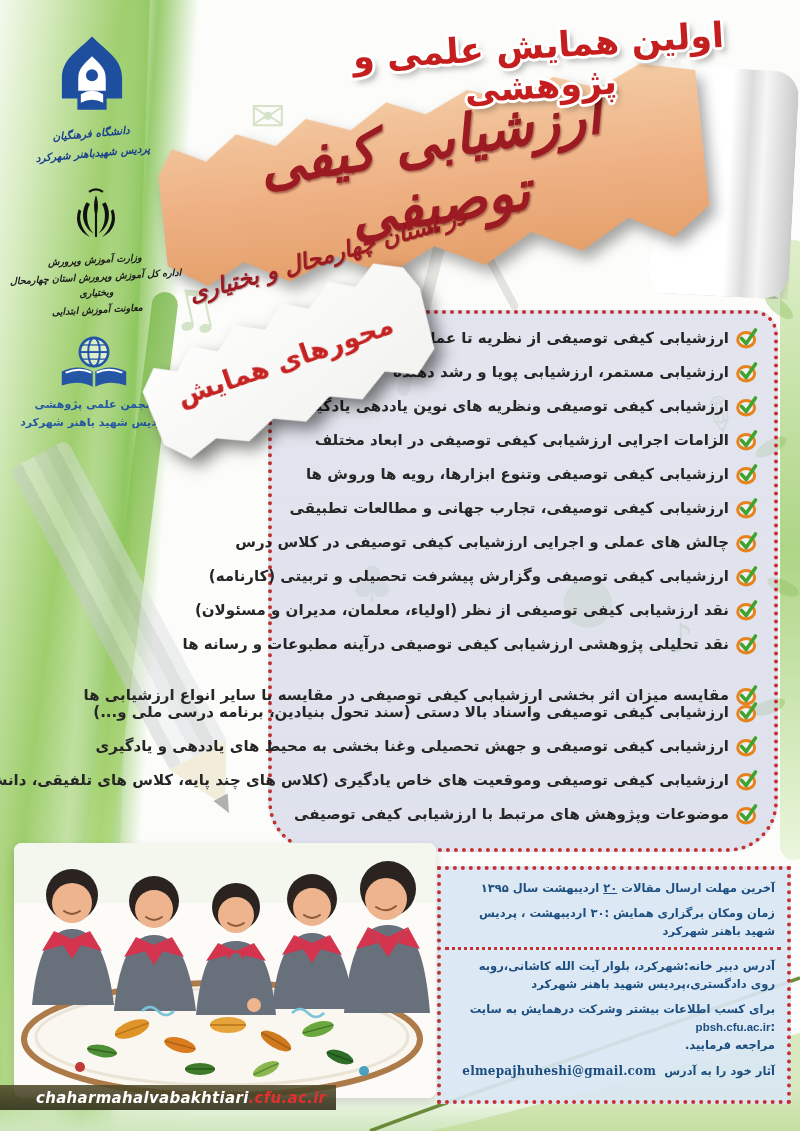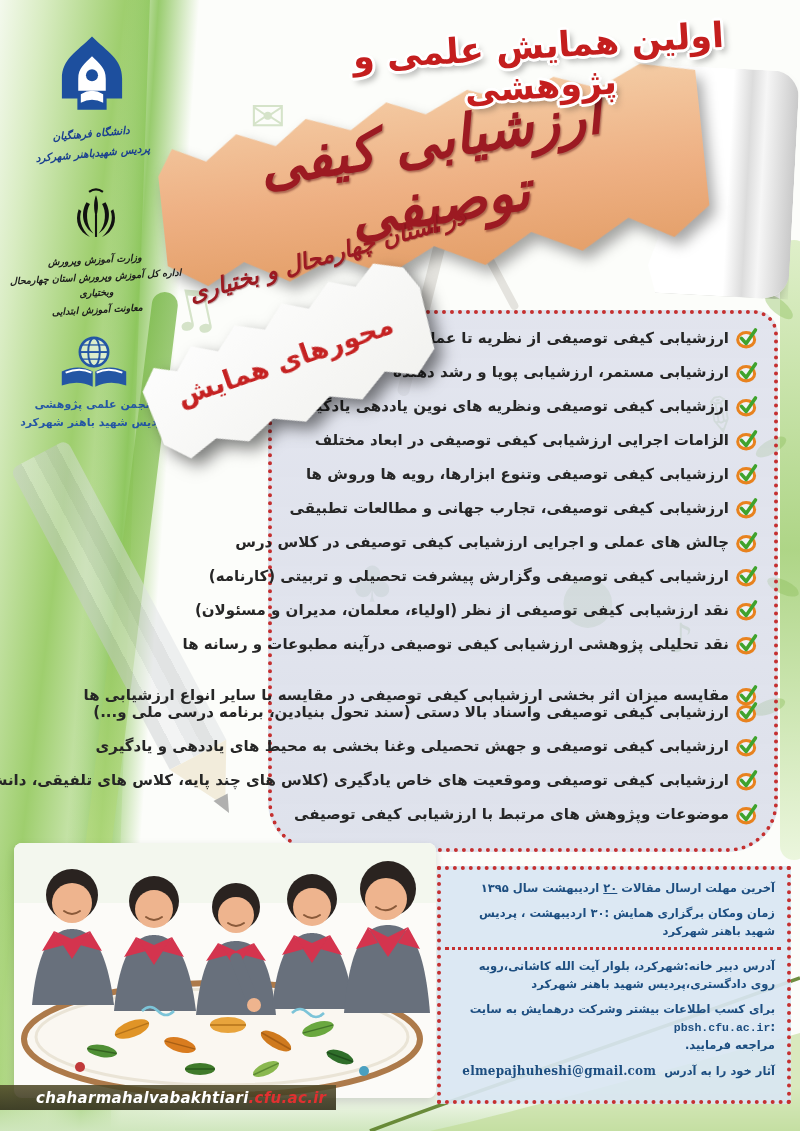--- a/index.html
+++ b/index.html
@@ -89,21 +89,21 @@
     border-radius:8px;overflow:hidden;box-shadow:0 4px 10px rgba(0,0,0,.15);}
 
   
   .info-box{position:absolute;left:437px;top:866px;width:354px;height:238px;z-index:5;
     box-sizing:border-box;border:4px dotted #c53030;background:rgba(217,230,242,.92);
     padding:10px 12px 8px 10px;direction:rtl;text-align:right;color:#1d4e80;
     font-size:11.5px;font-weight:bold;line-height:1.55;}
   .info-line{margin-bottom:7px;}
   .info-sep{border:none;border-top:3px dotted #c53030;margin:6px -6px 8px -6px;}
   .underlined{text-decoration:underline;}
-  .url-ltr{direction:ltr;unicode-bidi:embed;font-family:Liberation Mono, monospace;padding-left:30px;}
+  .url-ltr{direction:ltr;unicode-bidi:embed;font-family:Liberation Sans, sans-serif;padding-left:30px;}
   .email-row{display:flex;direction:rtl;align-items:baseline;gap:8px;margin-top:4px;}
   .email-big{font-family:"DejaVu Serif",serif;font-size:12px;font-weight:600;direction:ltr;
     unicode-bidi:embed;letter-spacing:.2px;}
 
   
   .watermark{position:absolute;left:0;top:1085px;height:25px;z-index:7;display:flex;align-items:center;
     padding:0 10px 0 8px;background:linear-gradient(180deg,rgba(82,76,42,.88),rgba(45,42,22,.88));
     font-size:15px;font-weight:bold;font-style:italic;letter-spacing:.3px;}
   .wm-name{color:#ffffff;margin-left:28px;}
   .wm-suffix{color:#e03030;font-style:italic;}

